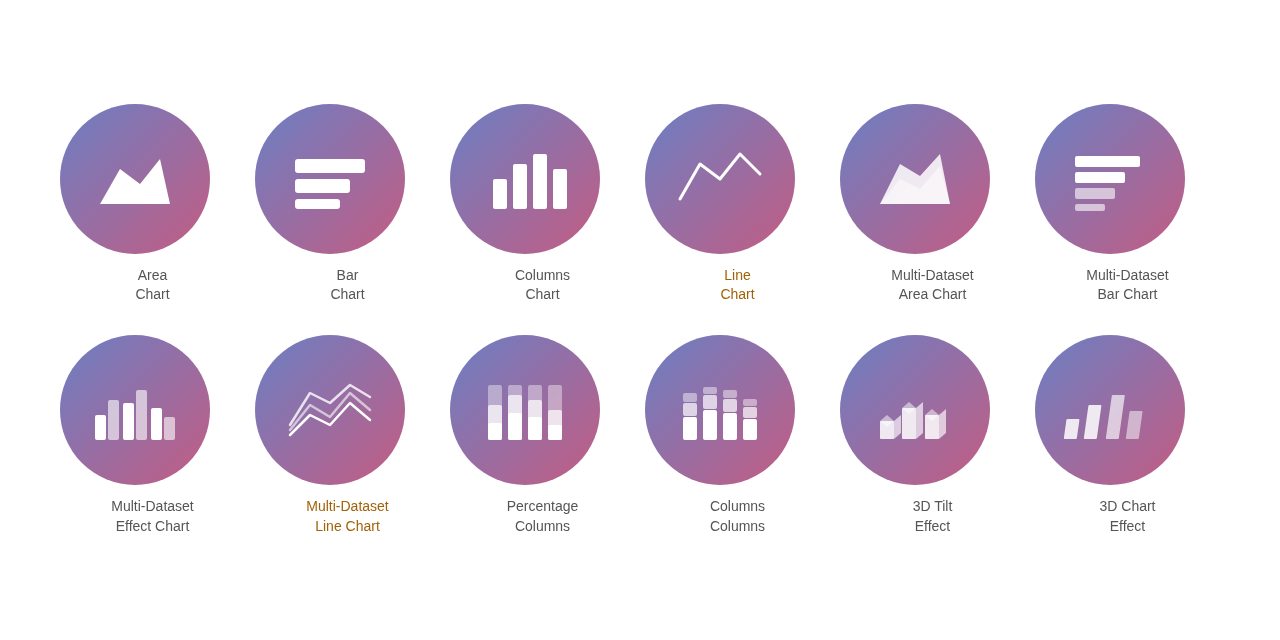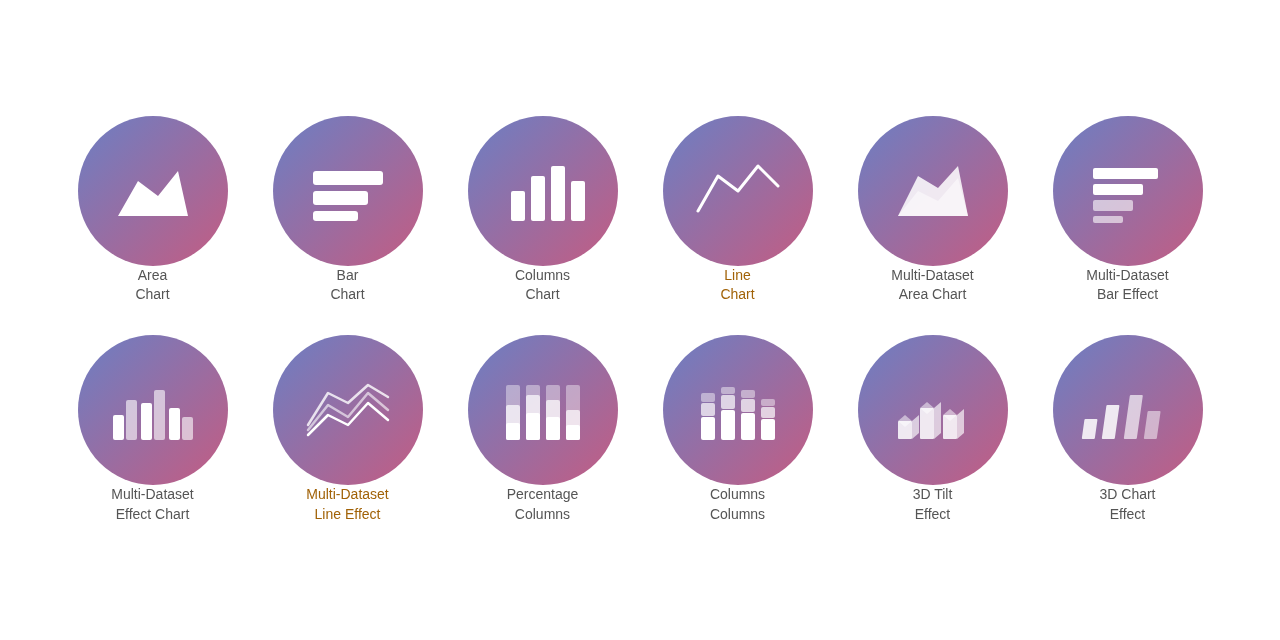--- a/index.html
+++ b/index.html
@@ -15,21 +15,21 @@
     .grid {
       display: grid;
       grid-template-columns: repeat(6, 1fr);
       gap: 30px 10px;
       padding: 40px 60px;
       width: 100%;
     }
     .chart-item {
       display: flex;
       flex-direction: column;
-      align-items: center;
+      gap: 12px;
       cursor: pointer;
     }
     .chart-circle {
       width: 150px;
       height: 150px;
       border-radius: 50%;
       display: flex;
       align-items: center;
       justify-content: center;
       background: linear-gradient(135deg, #6b7fc4 0%, #c45c82 100%);
@@ -123,21 +123,21 @@
     <div class="chart-circle">
       <svg class="icon" width="80" height="70" viewBox="0 0 80 70">
         <rect x="5" y="12" width="65" height="11" rx="2" fill="white"></rect>
         <rect x="5" y="28" width="50" height="11" rx="2" fill="white"></rect>
         <rect x="5" y="44" width="40" height="11" rx="2" fill="white" opacity="0.6"></rect>
         <rect x="5" y="60" width="30" height="7" rx="2" fill="white" opacity="0.6"></rect>
       </svg>
     </div>
     <div class="chart-label">
       <div>Multi-Dataset</div>
-      <div>Bar Effect</div>
+      <div>Bar Chart</div>
     </div>
   </div>
 
   <div class="chart-item">
     <div class="chart-circle">
       <svg class="icon" width="90" height="70" viewBox="0 0 90 70">
         <rect x="5" y="40" width="11" height="25" rx="2" fill="white"></rect>
         <rect x="18" y="25" width="11" height="40" rx="2" fill="white" opacity="0.6"></rect>
         <rect x="33" y="28" width="11" height="37" rx="2" fill="white"></rect>
         <rect x="46" y="15" width="11" height="50" rx="2" fill="white" opacity="0.6"></rect>
@@ -154,21 +154,21 @@
   <div class="chart-item">
     <div class="chart-circle">
       <svg class="icon" width="90" height="70" viewBox="0 0 90 70">
         <polyline points="5,55 25,30 45,42 65,18 85,35" fill="none" stroke="white" stroke-width="2.5" stroke-linejoin="round" stroke-linecap="round" opacity="0.6"></polyline>
         <polyline points="5,50 25,18 45,28 65,10 85,22" fill="none" stroke="white" stroke-width="2.5" stroke-linejoin="round" stroke-linecap="round" opacity="0.8"></polyline>
         <polyline points="5,60 25,40 45,50 65,28 85,45" fill="none" stroke="white" stroke-width="2.5" stroke-linejoin="round" stroke-linecap="round"></polyline>
       </svg>
     </div>
     <div class="chart-label highlighted">
       <div>Multi-Dataset</div>
-      <div>Line Effect</div>
+      <div>Line Chart</div>
     </div>
   </div>
 
   <div class="chart-item">
     <div class="chart-circle">
       <svg class="icon" width="90" height="70" viewBox="0 0 90 70">
         <rect x="8" y="10" width="14" height="55" rx="2" fill="white" opacity="0.4"></rect>
         <rect x="8" y="30" width="14" height="35" rx="2" fill="white" opacity="0.7"></rect>
         <rect x="8" y="48" width="14" height="17" rx="2" fill="white"></rect>
         <rect x="28" y="10" width="14" height="55" rx="2" fill="white" opacity="0.4"></rect>

